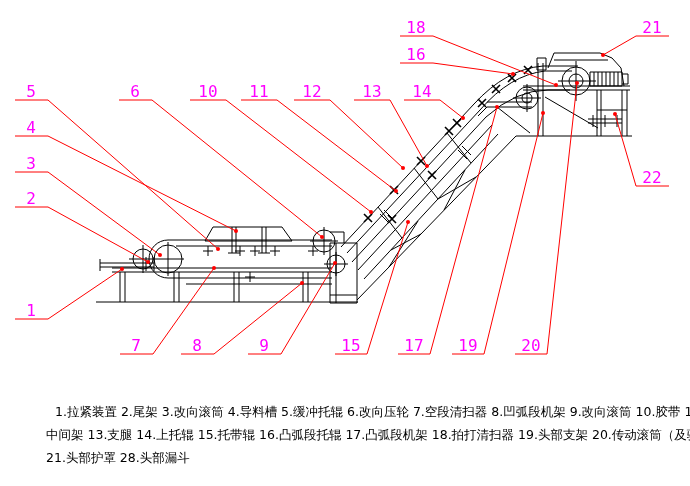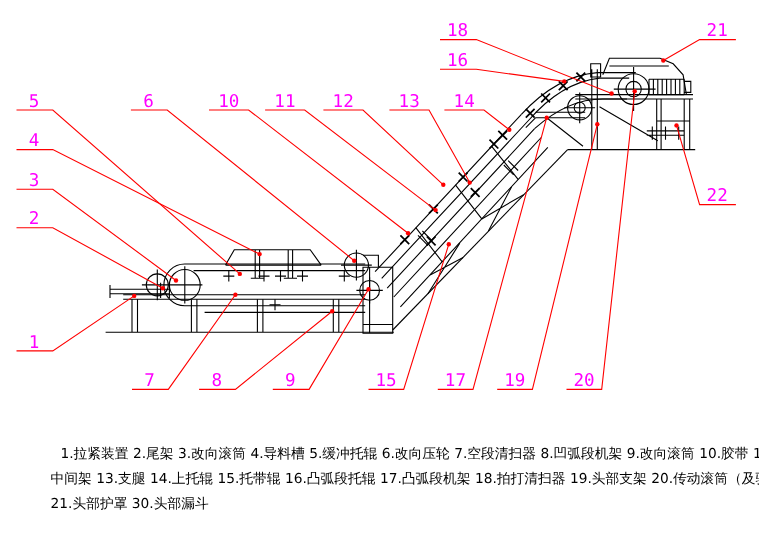--- a/index.html
+++ b/index.html
@@ -174,16 +174,16 @@
     <text class="callout-num" x="468" y="351">19</text>
     <text class="callout-num" x="531" y="351">20</text>
     <text class="callout-num" x="652" y="33">21</text>
     <text class="callout-num" x="652" y="183">22</text>
   </g>
 </svg>
 
   <div>
     <div class="legend-line" style="top:404px;left:55px;">1.拉紧装置 2.尾架 3.改向滚筒 4.导料槽 5.缓冲托辊 6.改向压轮 7.空段清扫器 8.凹弧段机架 9.改向滚筒 10.胶带 11.立辊 12.</div>
     <div class="legend-line" style="top:427px;">中间架 13.支腿 14.上托辊 15.托带辊 16.凸弧段托辊 17.凸弧段机架 18.拍打清扫器 19.头部支架 20.传动滚筒（及驱动装置）</div>
-    <div class="legend-line" style="top:450px;">21.头部护罩 30.头部漏斗</div>
+    <div class="legend-line" style="top:450px;">21.头部护罩 28.头部漏斗</div>
   </div>
 
 </div>
 
 </body></html>

